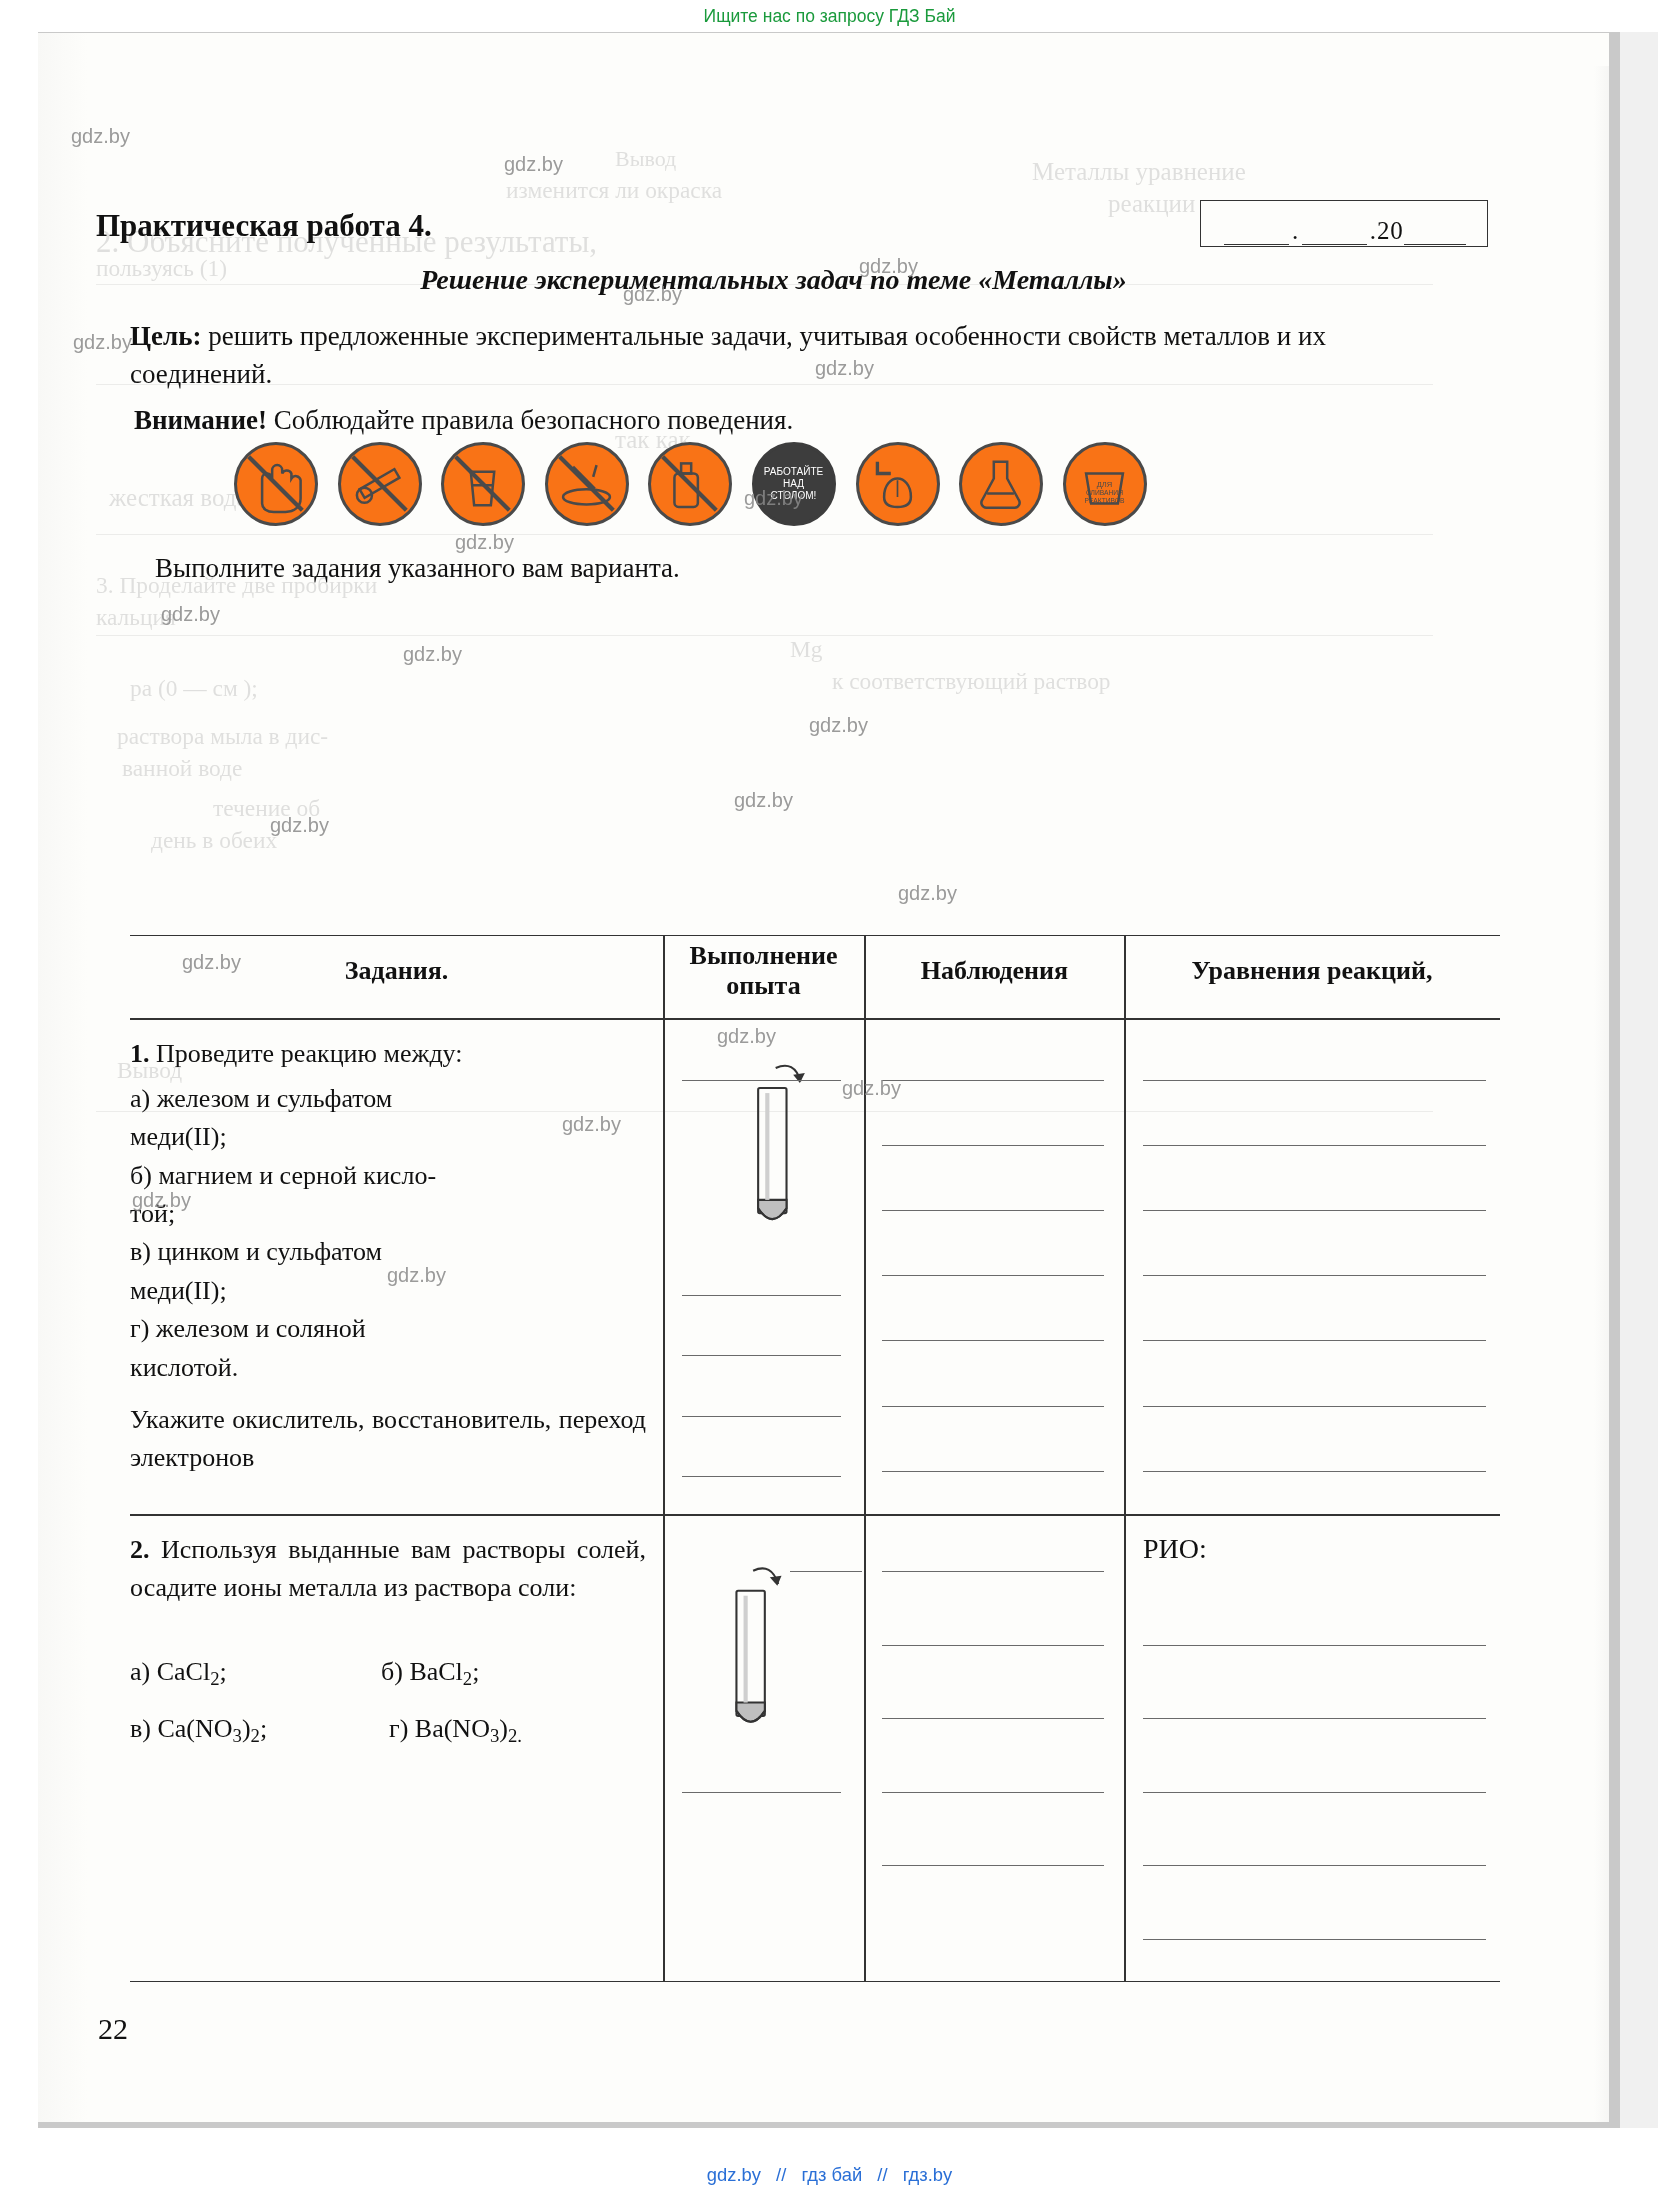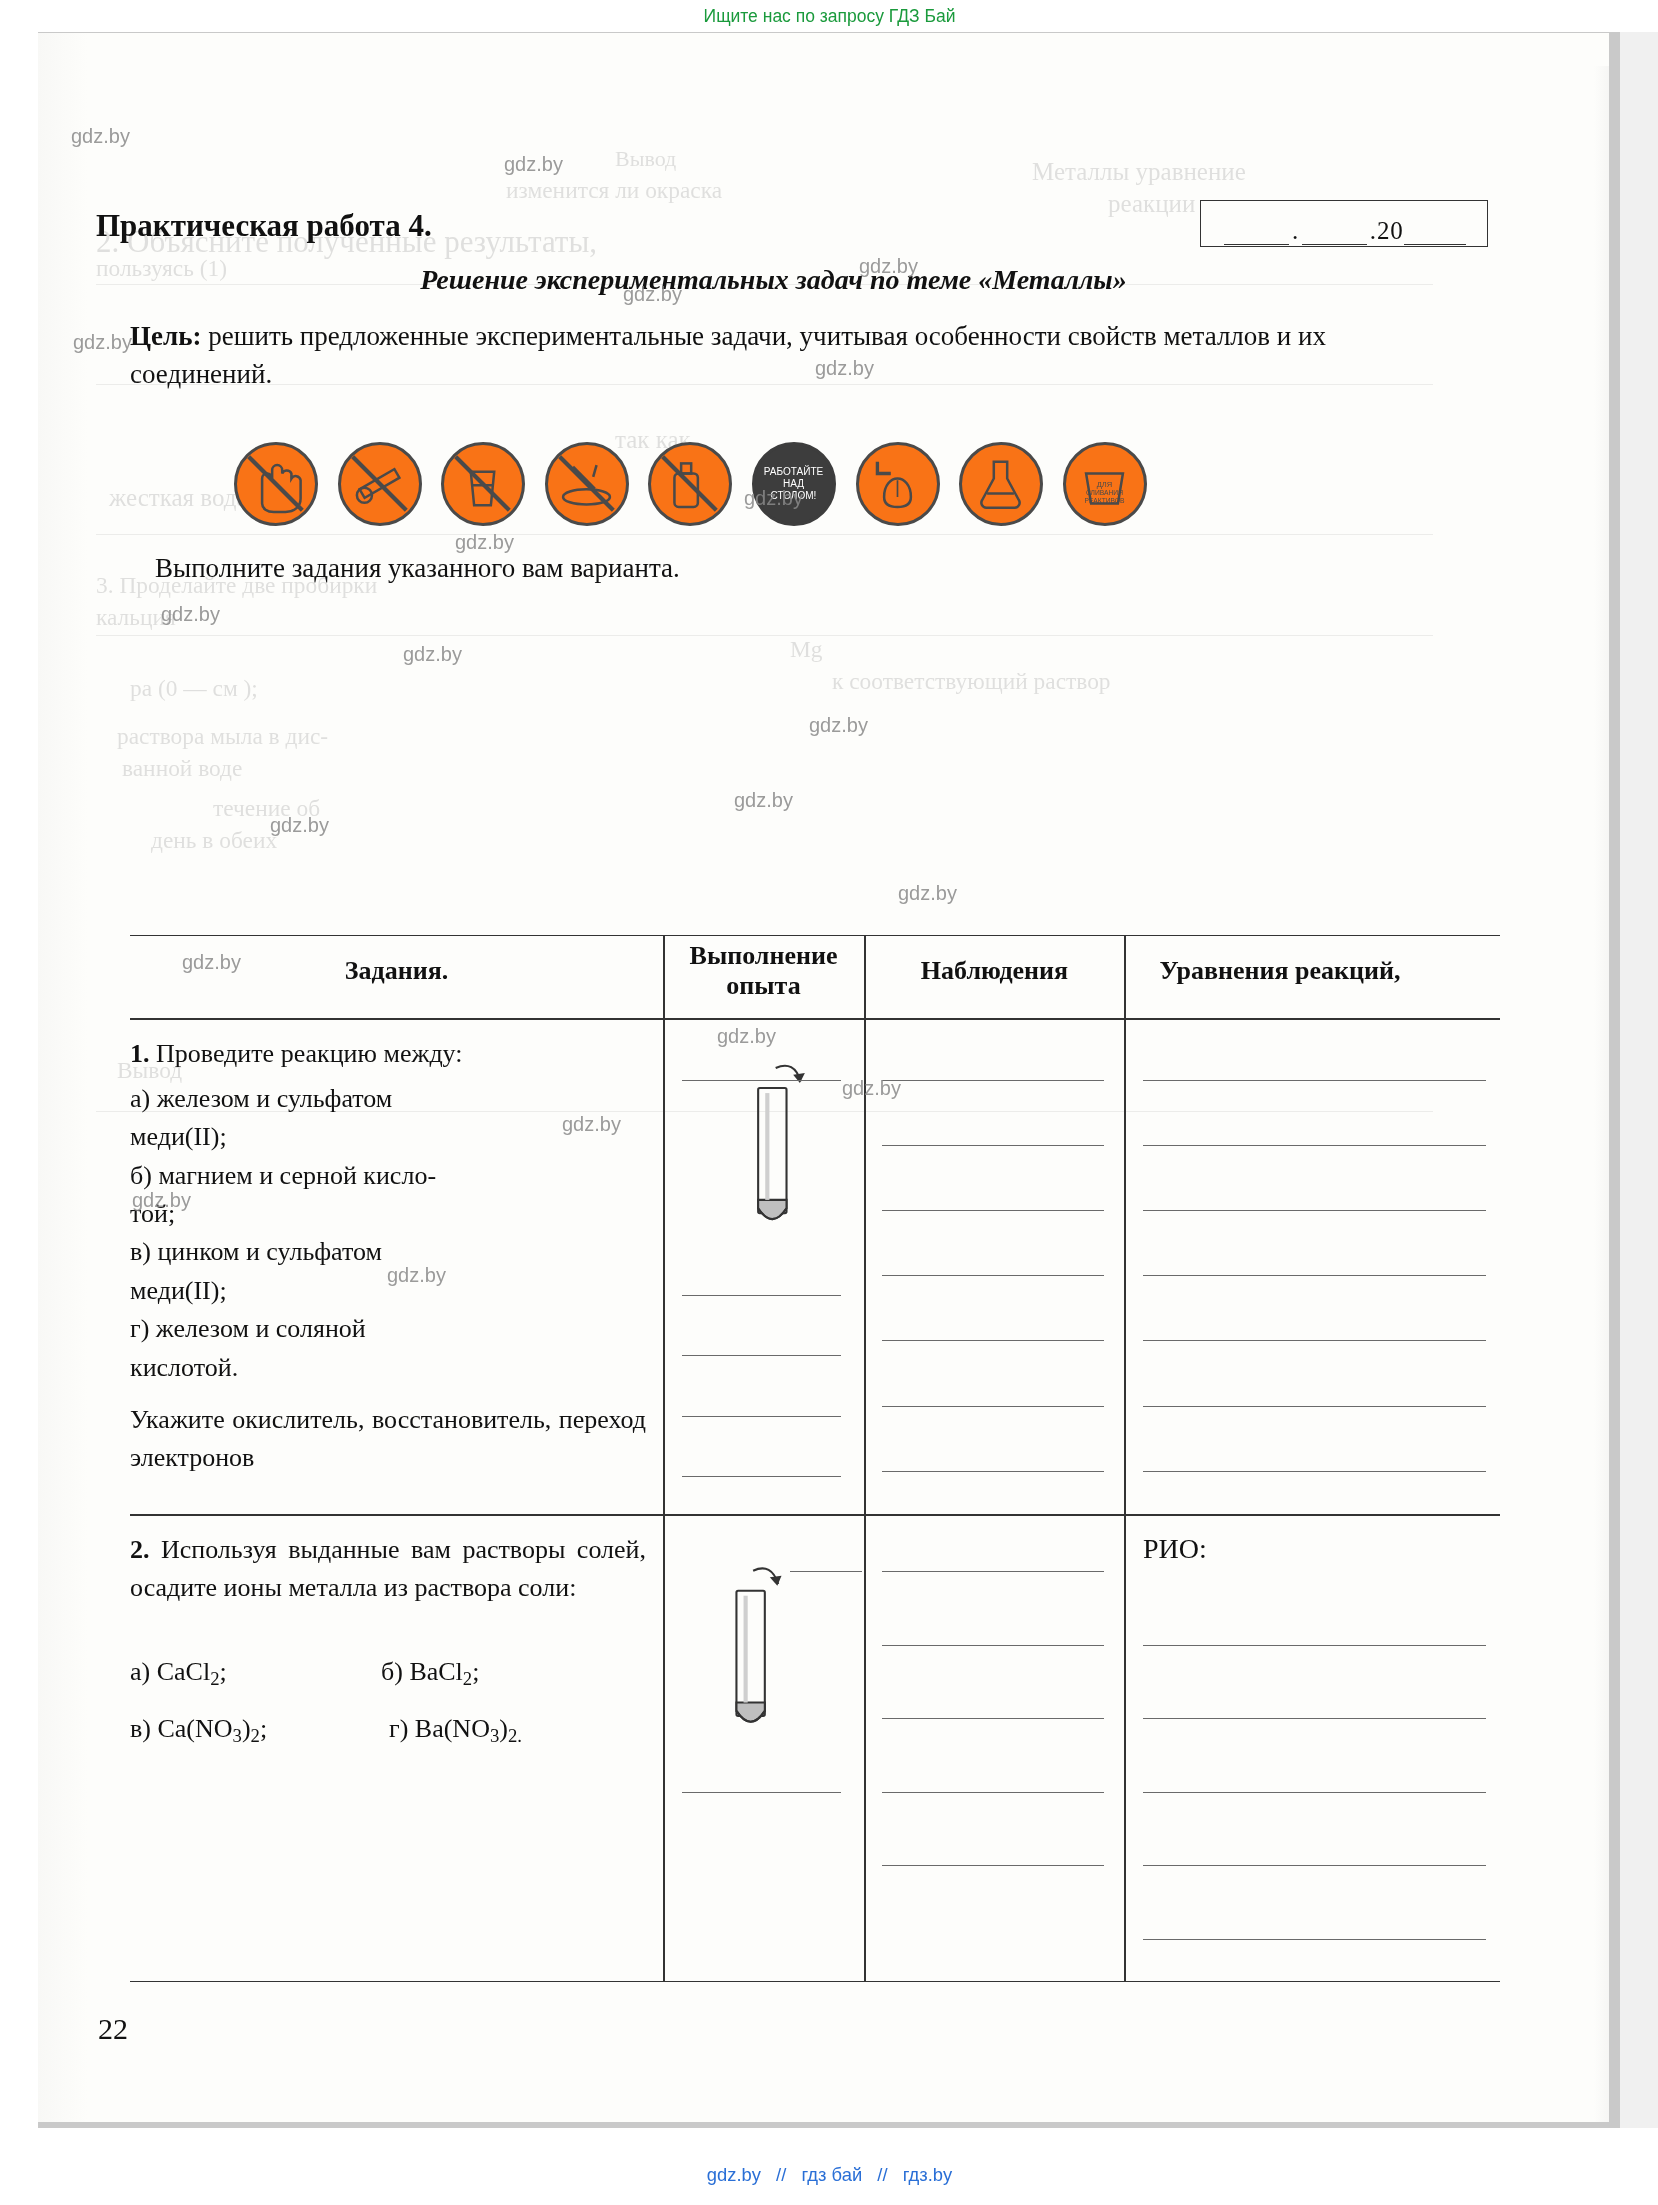--- a/index.html
+++ b/index.html
@@ -306,20 +306,23 @@
           <span class="u"></span>
           <span class="yr">.20</span>
           <span class="yrline"></span>
       </div>
     </div>
 
     <div class="para p-goal">
       <b>Цель:</b><span> решить предложенные экспериментальные задачи, учитывая особенности свойств металлов и их соединений.</span>
     </div>
 
+    <div class="para p-attention">
+      <b>Внимание!</b><span> Соблюдайте правила безопасного поведения.</span>
+    </div>
 
     <div class="icons-row">
 
       <div class="safety-icon" style="left:0px;">
         <svg width="77" height="77" viewBox="0 0 92 92">
           <path d="M30 70 V40 a6 6 0 0 1 12 0 V30 a6 6 0 0 1 12 0 V34 a6 6 0 0 1 11 0 V40 a6 6 0 0 1 11 2 v22 c0 10-8 16-18 16 h-14 c-8 0-14-4-14-10z" fill="none" stroke="#4a4a4a" stroke-width="3"></path>
           <line x1="14" y1="14" x2="78" y2="78" stroke="#4a4a4a" stroke-width="5"></line>
         </svg>
       </div>
 
@@ -402,21 +405,21 @@
       <div class="hline" style="left:0; top:82px; width:1370px;"></div>
 
       <div class="hline" style="left:0; top:578px; width:1370px;"></div>
 
       <div class="hdr-cell" style="left:0; width:533px;">Задания.</div>
       <div class="hdr-cell" style="left:533px; width:201px; flex-direction:column;">
         <span>Выполнение</span>
         <span>опыта</span>
       </div>
       <div class="hdr-cell" style="left:734px; width:261px;">Наблюдения</div>
-      <div class="hdr-cell" style="left:962px; width:376px;text-align:center;">Уравнения реакций,</div>
+      <div class="hdr-cell" style="left:994px; width:376px;text-align:center;">Уравнения реакций,</div>
 
       <div class="cell-text" style="left:0px; top:99px; width:518px;">
         <b>1.</b>
         <span>Проведите реакцию между:</span>
       </div>
       <div class="cell-text" style="left:0px; top:144px; width:518px;">а) железом и сульфатом</div>
       <div class="cell-text" style="left:0px; top:182px; width:518px;">    меди(II);</div>
       <div class="cell-text" style="left:0px; top:221px; width:518px;">б) магнием и серной кисло-</div>
       <div class="cell-text" style="left:0px; top:259px; width:518px;">    той;</div>
       <div class="cell-text" style="left:0px; top:297px; width:518px;">в) цинком и сульфатом</div>

